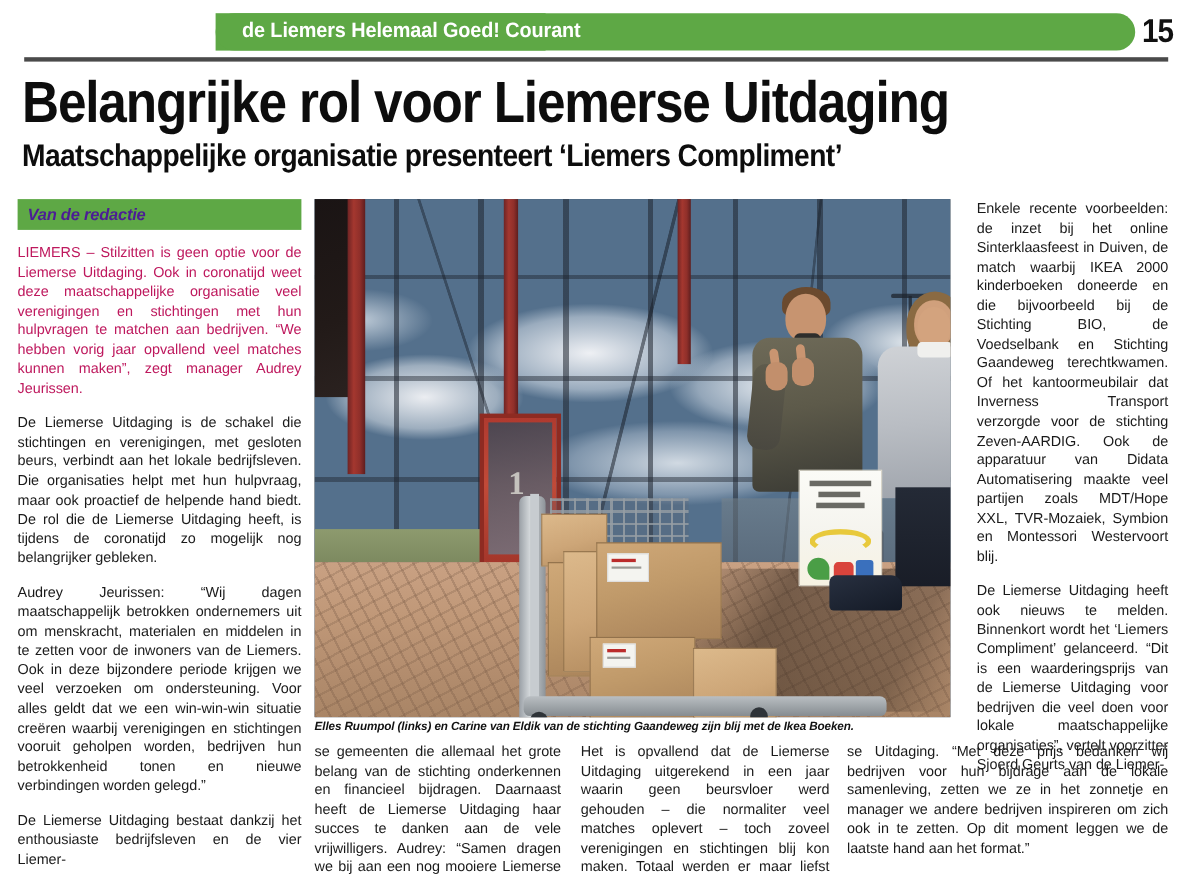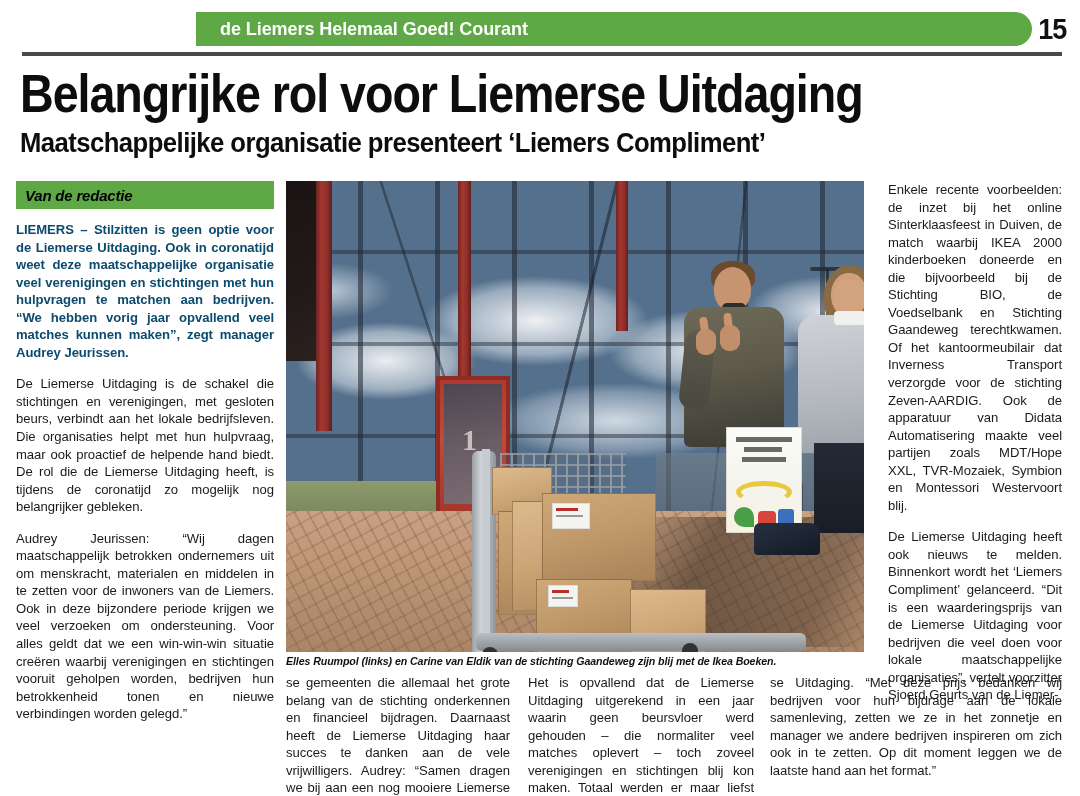--- a/index.html
+++ b/index.html
@@ -140,27 +140,27 @@
     left: 16px; top: 181px;
     width: 258px; height: 28px;
     background: #5ea845;
     display: flex;
     align-items: center;
   }
   .redactie-label span {
     font-size: 15px;
     font-style: italic;
     font-weight: bold;
-    color: #000000;
+    color: #4c1d95;
     padding-left: 9px;
     letter-spacing: -0.2px;
   }
   .lead {
-    font-weight: bold;
-    color: #0c4a6e;
+    font-weight: normal;
+    color: #be185d;
   }
 
   
   .photo {
     position: absolute;
     left: 286px; top: 181px;
     width: 578px; height: 471px;
     overflow: hidden;
     background: #2a3340;
   }
@@ -435,20 +435,21 @@
 <div class="subheadline">Maatschappelijke organisatie presenteert ‘Liemers Compliment’</div>
 
 <div class="redactie-label">
   <span>Van de redactie</span>
 </div>
 
 <div class="col" id="col1" style="top:221px;">
   <p class="lead">LIEMERS – Stilzitten is geen optie voor de Liemerse Uitdaging. Ook in coronatijd weet deze maatschappelijke organisatie veel verenigingen en stichtingen met hun hulpvragen te matchen aan bedrijven. “We hebben vorig jaar opvallend veel matches kunnen maken”, zegt manager Audrey Jeurissen.</p>
   <p>De Liemerse Uitdaging is de schakel die stichtingen en verenigingen, met gesloten beurs, verbindt aan het lokale bedrijfsleven. Die organisaties helpt met hun hulpvraag, maar ook proactief de helpende hand biedt. De rol die de Liemerse Uitdaging heeft, is tijdens de coronatijd zo mogelijk nog belangrijker gebleken.</p>
   <p>Audrey Jeurissen: “Wij dagen maatschappelijk betrokken ondernemers uit om menskracht, materialen en middelen in te zetten voor de inwoners van de Liemers. Ook in deze bijzondere periode krijgen we veel verzoeken om ondersteuning. Voor alles geldt dat we een win-win-win situatie creëren waarbij verenigingen en stichtingen vooruit geholpen worden, bedrijven hun betrokkenheid tonen en nieuwe verbindingen worden gelegd.”</p>
+  <p>De Liemerse Uitdaging bestaat dankzij het enthousiaste bedrijfsleven en de vier Liemer-</p>
 </div>
 
 <div class="photo">
   <div class="ph-sky"></div>
   <div class="ph-clouds"></div>
   <div class="ph-glass-v"></div>
   <div class="ph-glass-h"></div>
   <div class="ph-diag"></div>
   <div class="ph-dark-left"></div>
   <div class="ph-redcol" style="left:30px; top:0; width:16px; height:250px;"></div>

